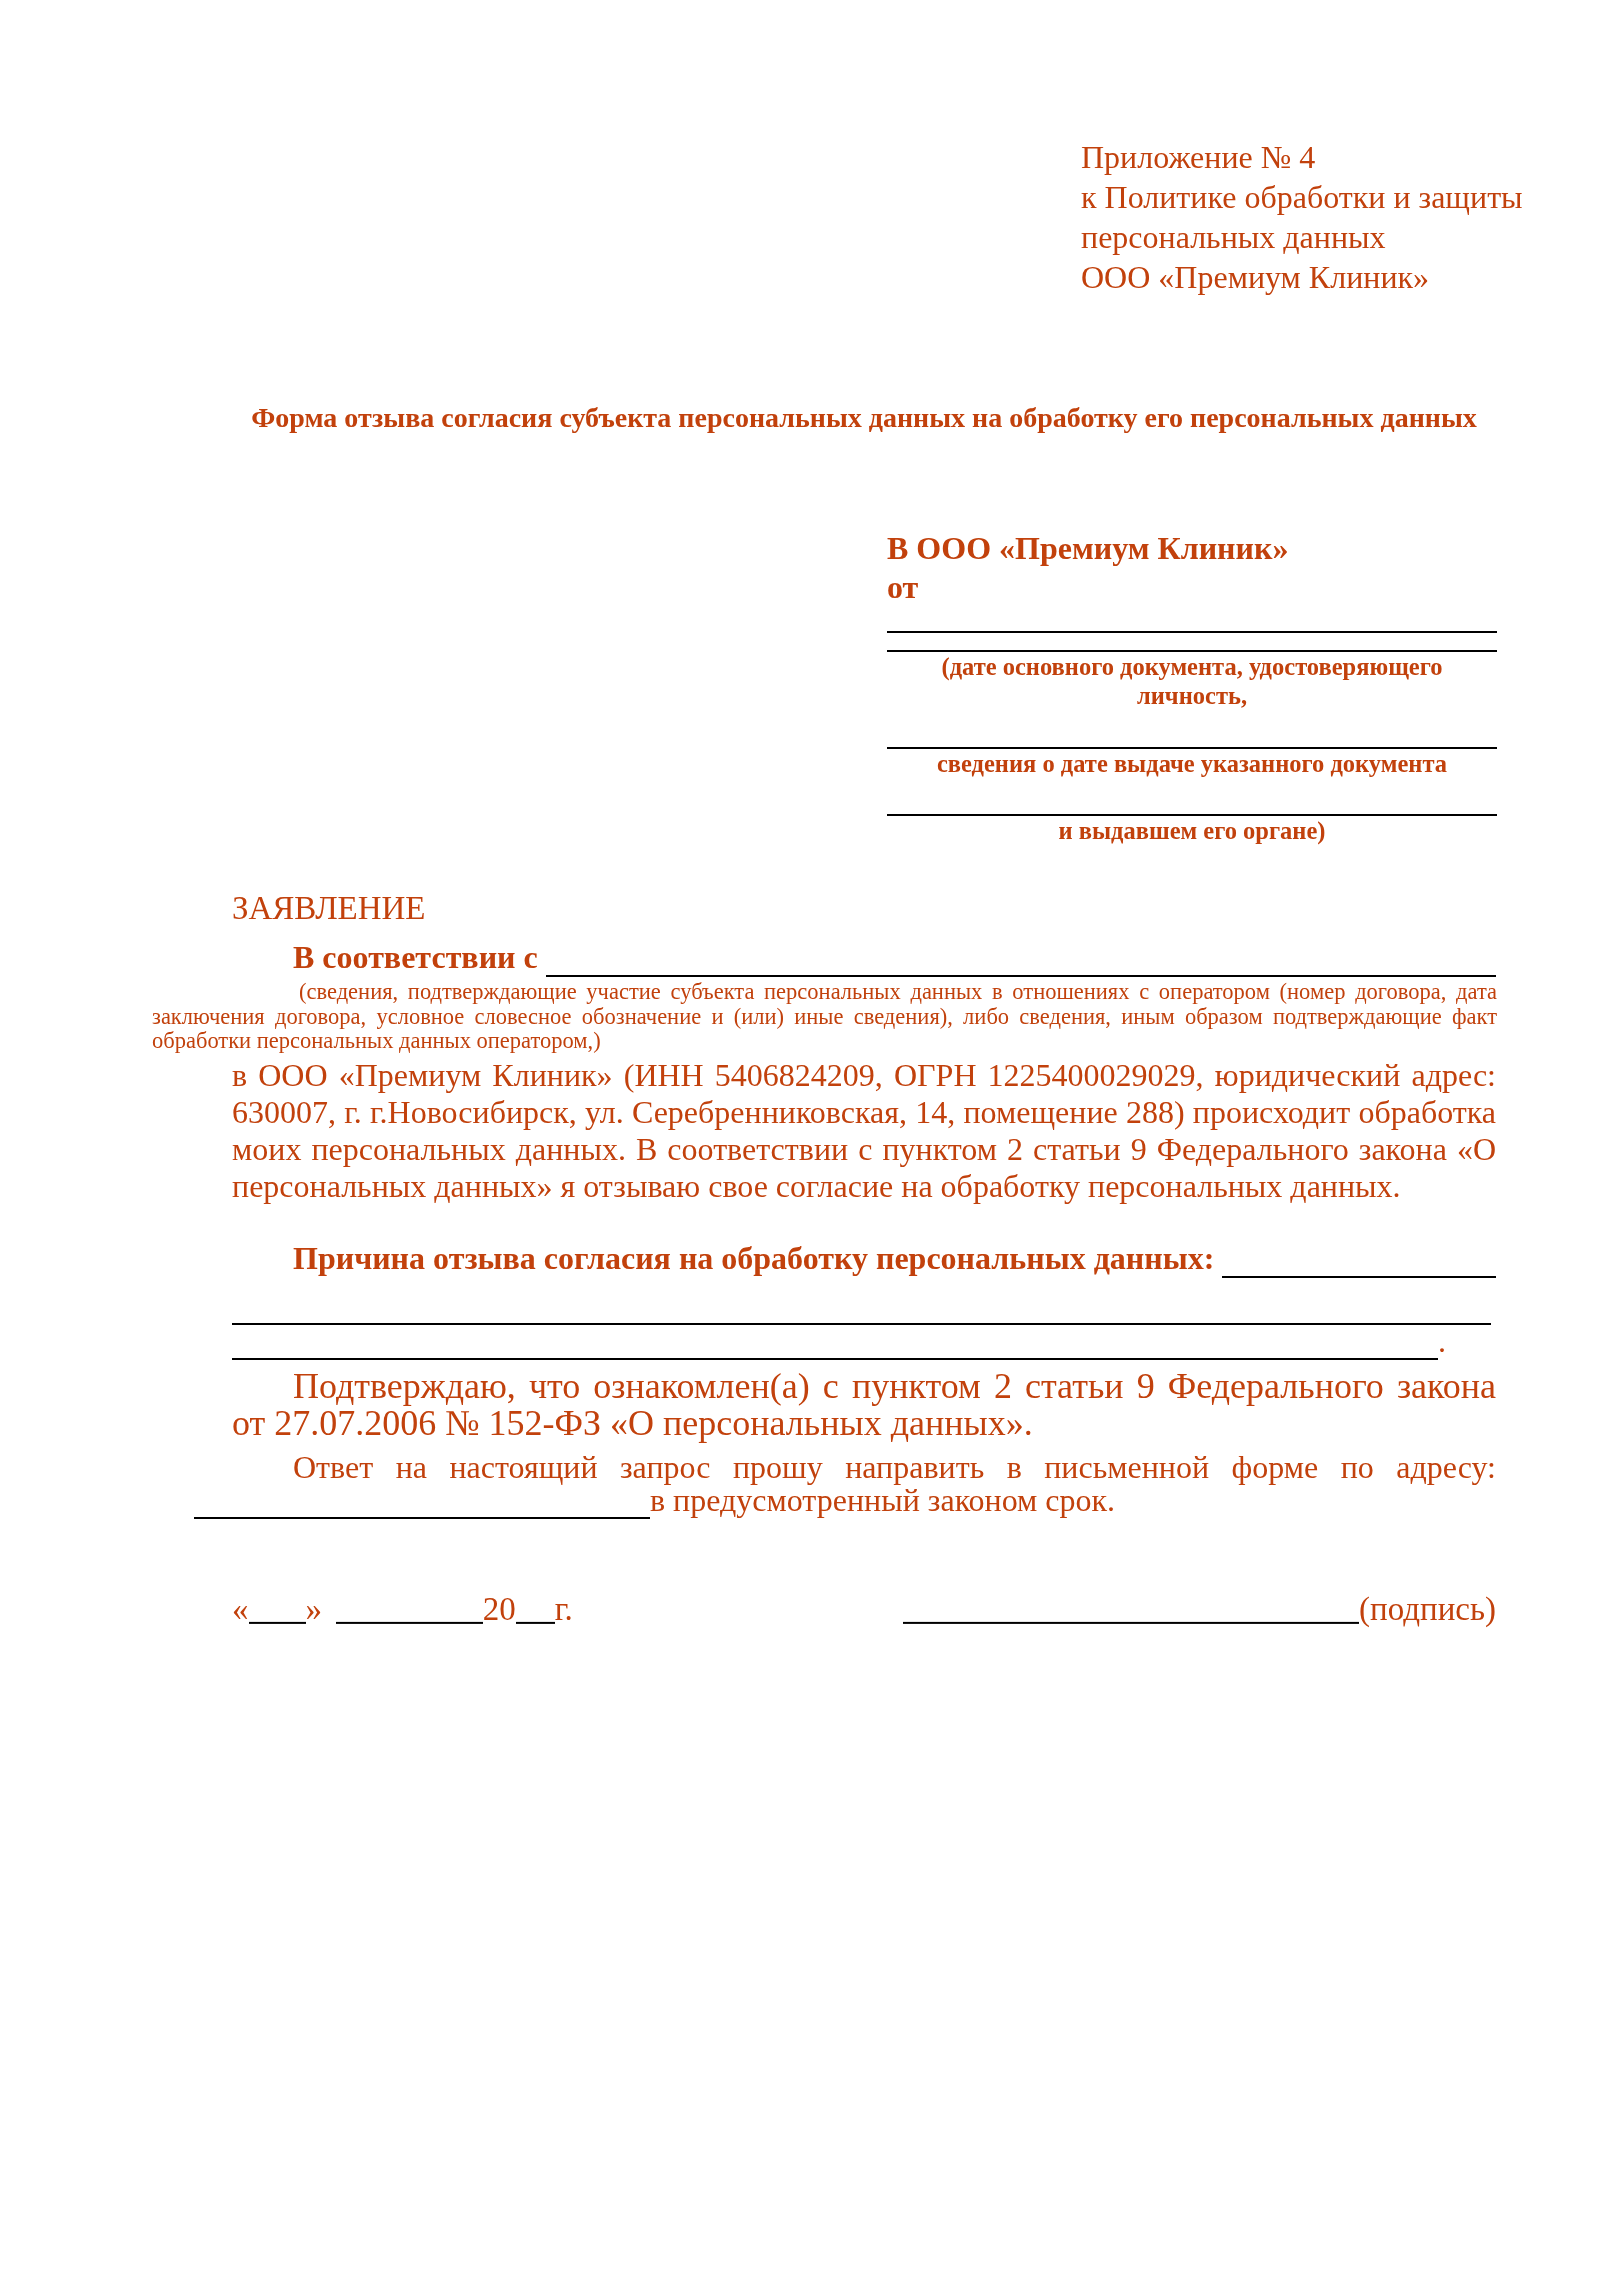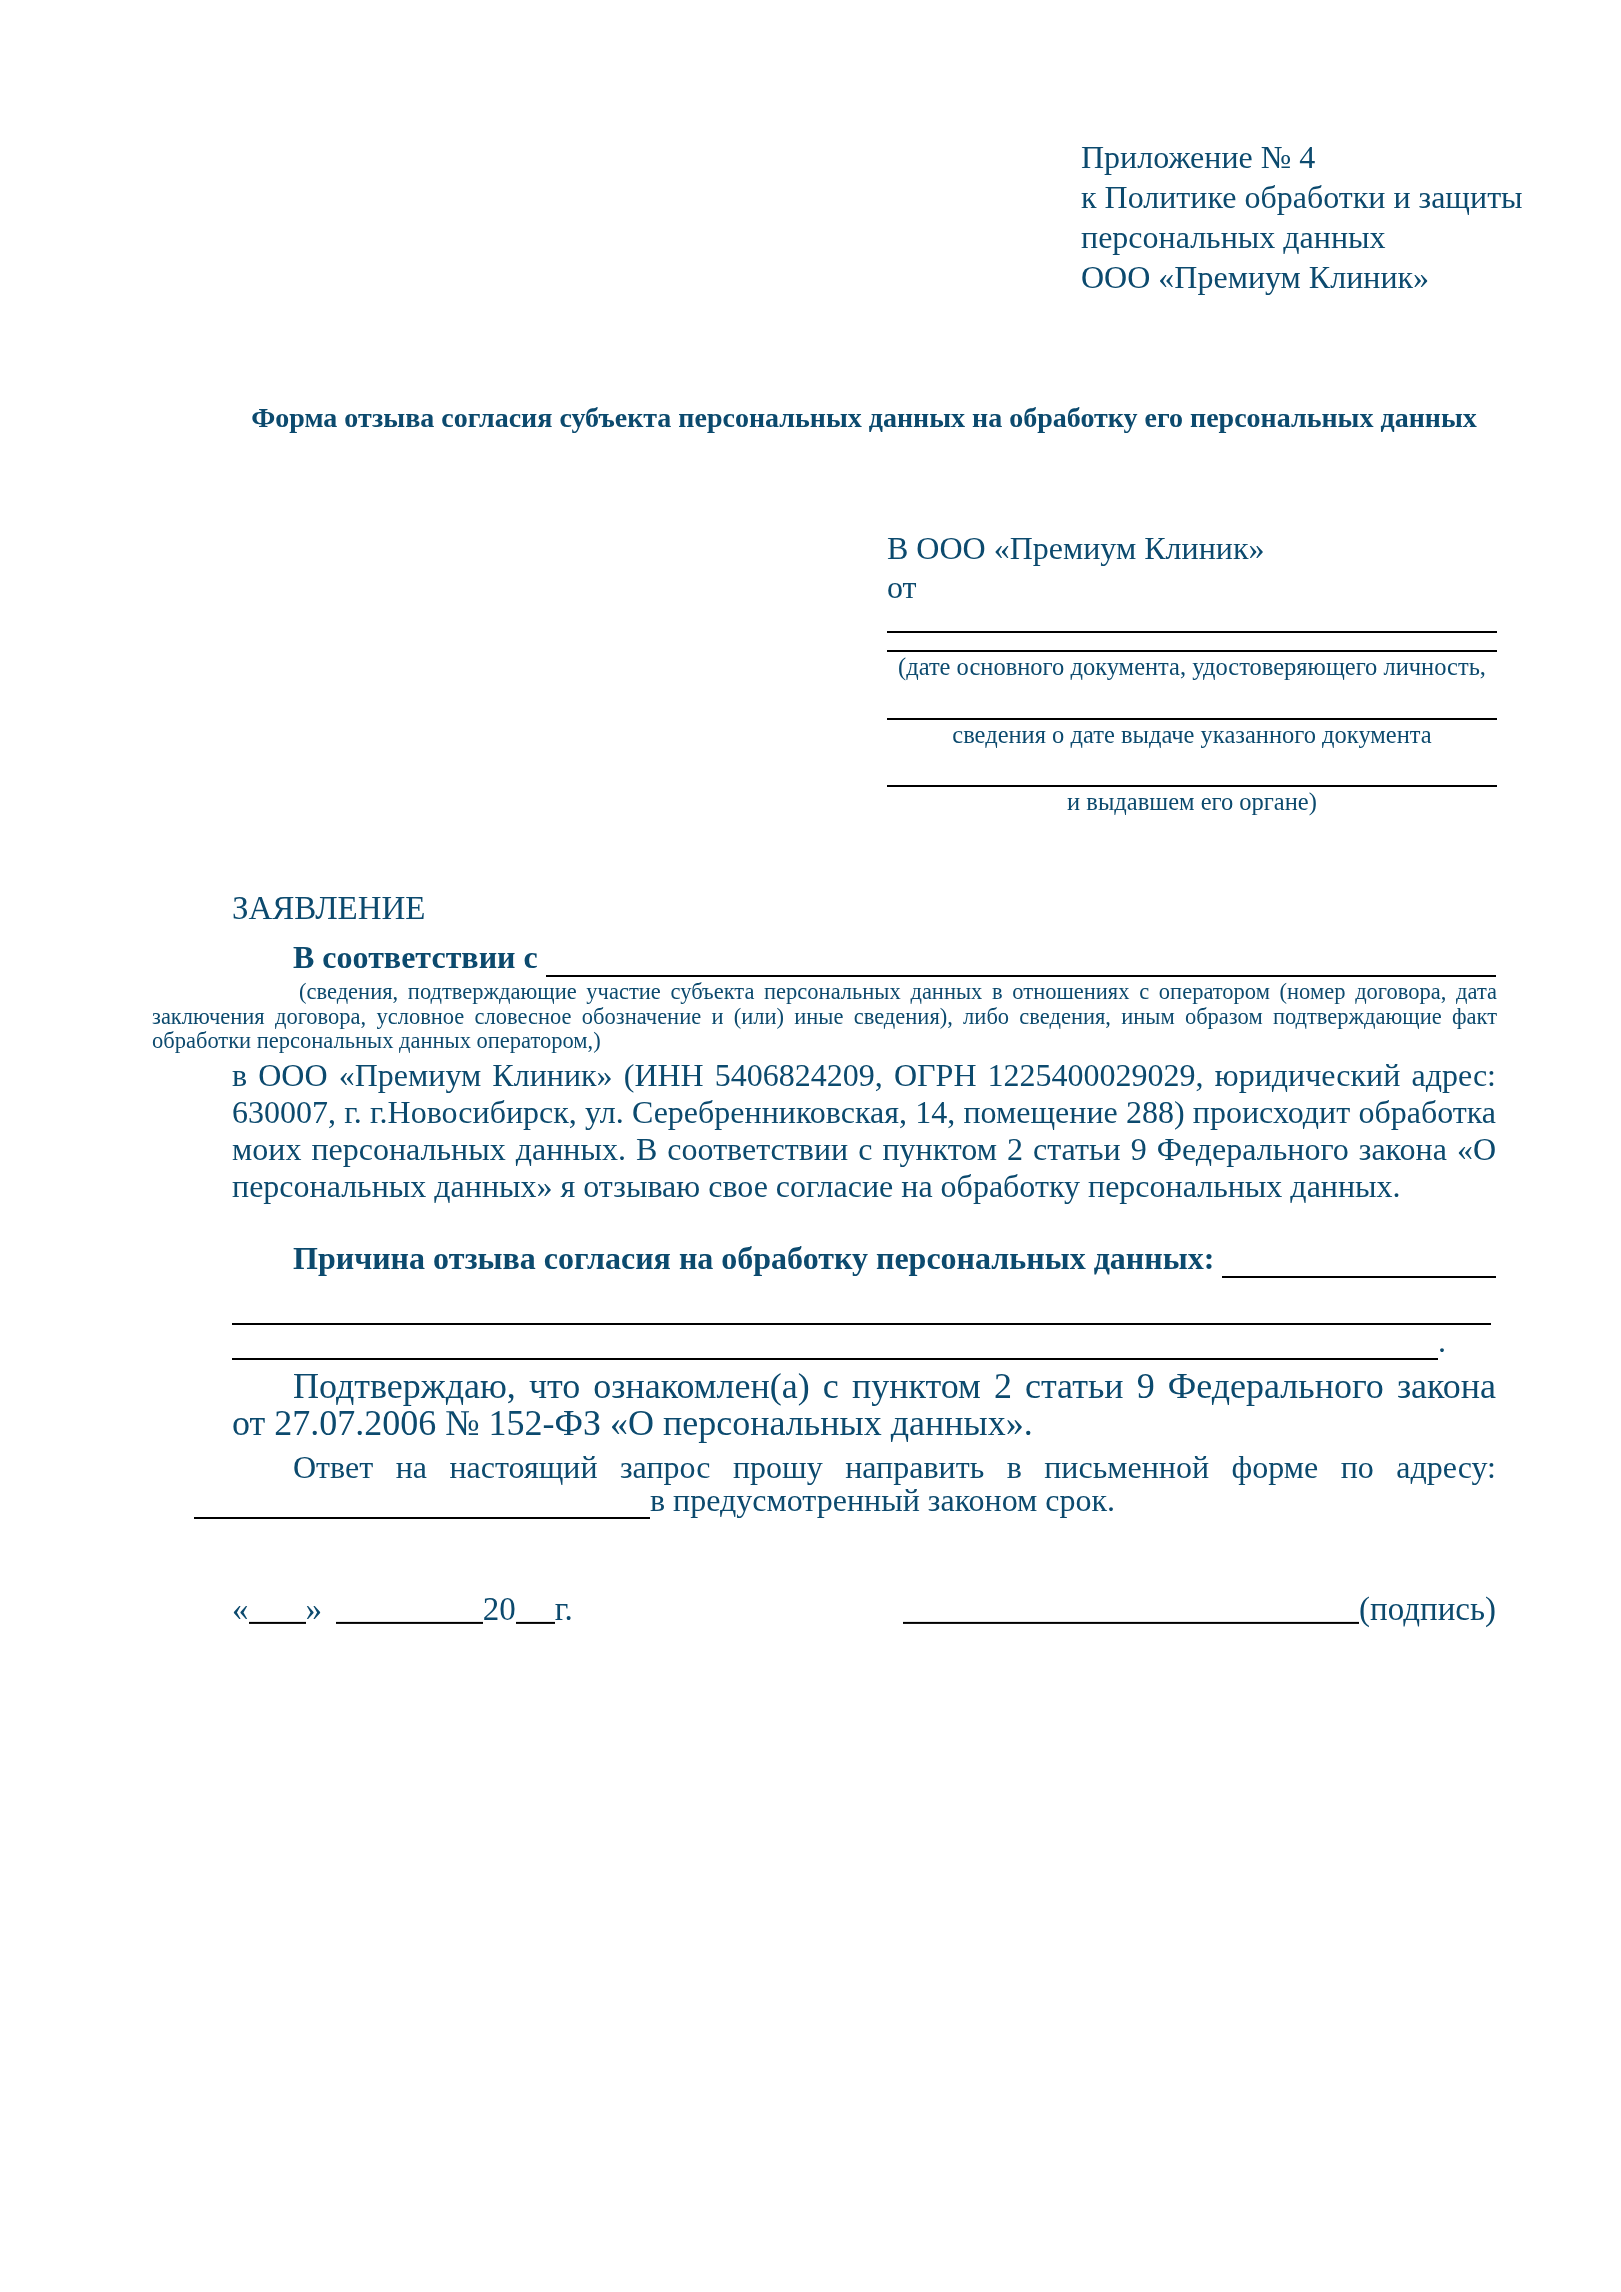--- a/index.html
+++ b/index.html
@@ -1,30 +1,30 @@
 <!DOCTYPE html>
 <html lang="ru"><head>
 <meta charset="utf-8">
 <style>
   html,body{margin:0;padding:0;background:#ffffff;}
   .page{
     position:relative;
     width:1621px;height:2293px;
-    background:#ffffff;color:#0c4a6e;
+    background:#ffffff;color:#c2410c;
     font-family:"Liberation Serif","DejaVu Serif",serif;
     overflow:hidden;
   }
   .abs{position:absolute;}
   
   .appendix{left:1081px;top:137px;width:451px;font-size:32px;line-height:40px;}
   
   .doc-title{left:232px;top:395px;width:1264px;font-size:28px;line-height:46px;
     font-weight:bold;text-align:center;}
   
-  .addressee{left:887px;top:527px;width:610px;font-size:32px;}
+  .addressee{left:887px;top:527px;width:610px;font-size:32px;font-weight:bold;}
   .a-org{line-height:43px;}
   .a-from{line-height:35px;}
   .blank{border-bottom:2.9px solid #000;}
   .b1{height:25.5px;}
   .b2{height:17.6px;}
   .b3{height:37px;}
   .b4{height:36px;}
   .caption{font-size:24.5px;line-height:29px;text-align:center;}
   
   .zayavlenie{left:232px;top:890px;width:1264px;font-size:33px;text-align:left;}

